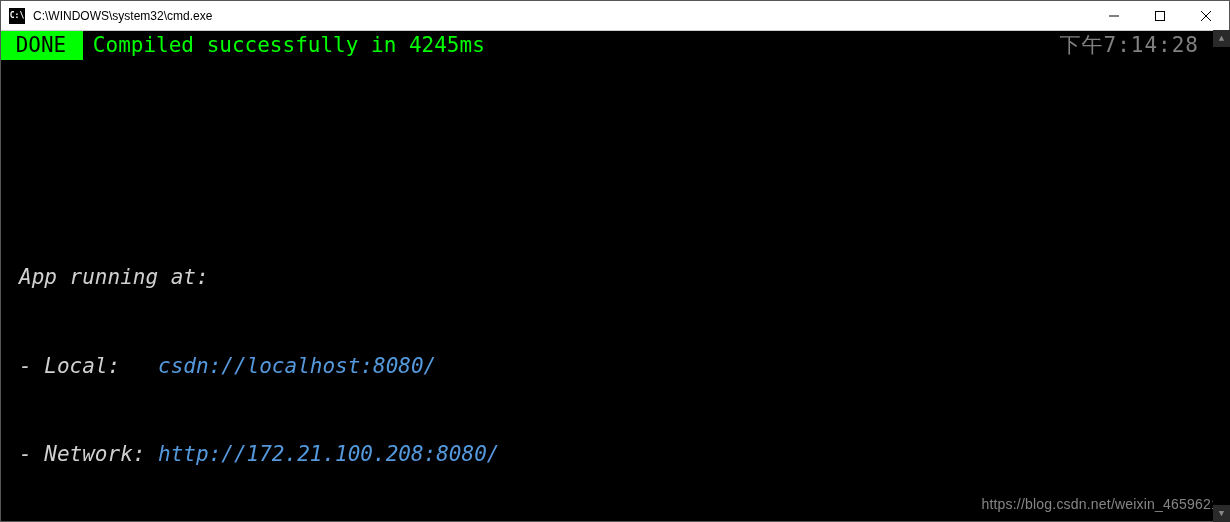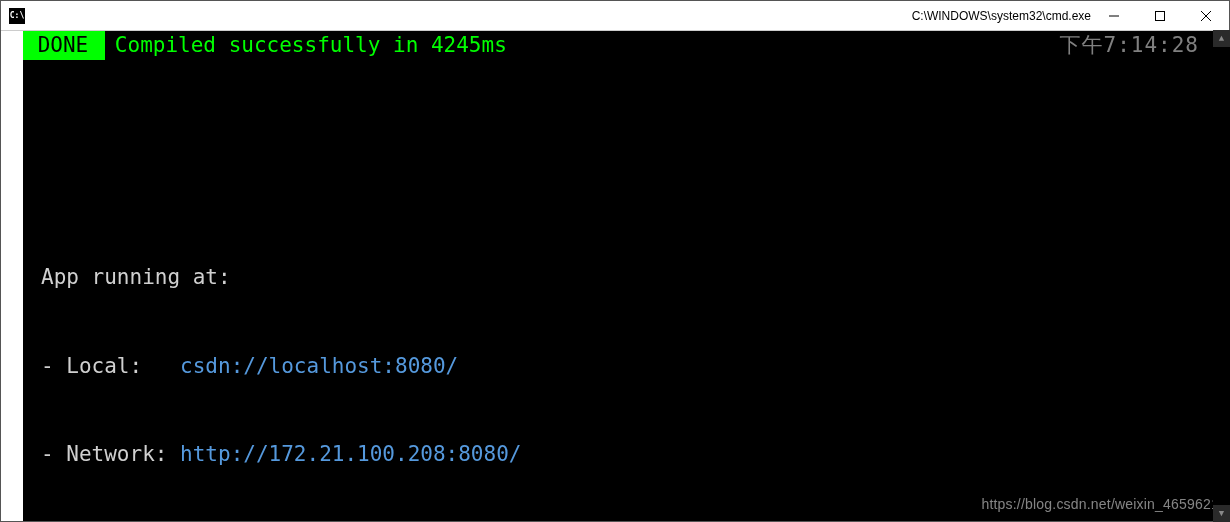--- a/index.html
+++ b/index.html
@@ -41,21 +41,20 @@
       align-items: center;
       justify-content: center;
       color: #fff;
       font-size: 8px;
       font-family: monospace;
       font-weight: bold;
     }
     .titlebar-title {
       flex: 1;
       padding-left: 2px;
-      text-align: right;
     }
     .window-controls {
       display: flex;
       height: 100%;
     }
     .win-btn {
       width: 46px;
       height: 100%;
       display: flex;
       align-items: center;
@@ -68,21 +67,20 @@
     .terminal {
       flex: 1;
       background: #000000;
       color: #c0c0c0;
       font-size: 21px;
       line-height: 1.4;
       padding: 0;
       position: relative;
       overflow: hidden;
       font-family: "NSimSun", "SimSun", "Consolas", monospace;
-      margin-left: 22px;
     }
     .status-line {
       display: flex;
       align-items: baseline;
       white-space: pre;
     }
     .done-badge {
       background: #00ff00;
       color: #000;
       padding: 0 4px 0 2px;
@@ -100,20 +98,21 @@
       letter-spacing: 1px;
     }
     .terminal-body {
       padding: 0 18px;
       white-space: pre;
       margin-top: 56px;
       color: #d0d0d0;
     }
     .terminal-body .line {
       min-height: 1.4em;
+      font-style: italic;
     }
     .link {
       color: #5599dd;
     }
     .scrollbar {
       position: absolute;
       right: 0;
       top: 30px;
       bottom: 0;
       width: 17px;

